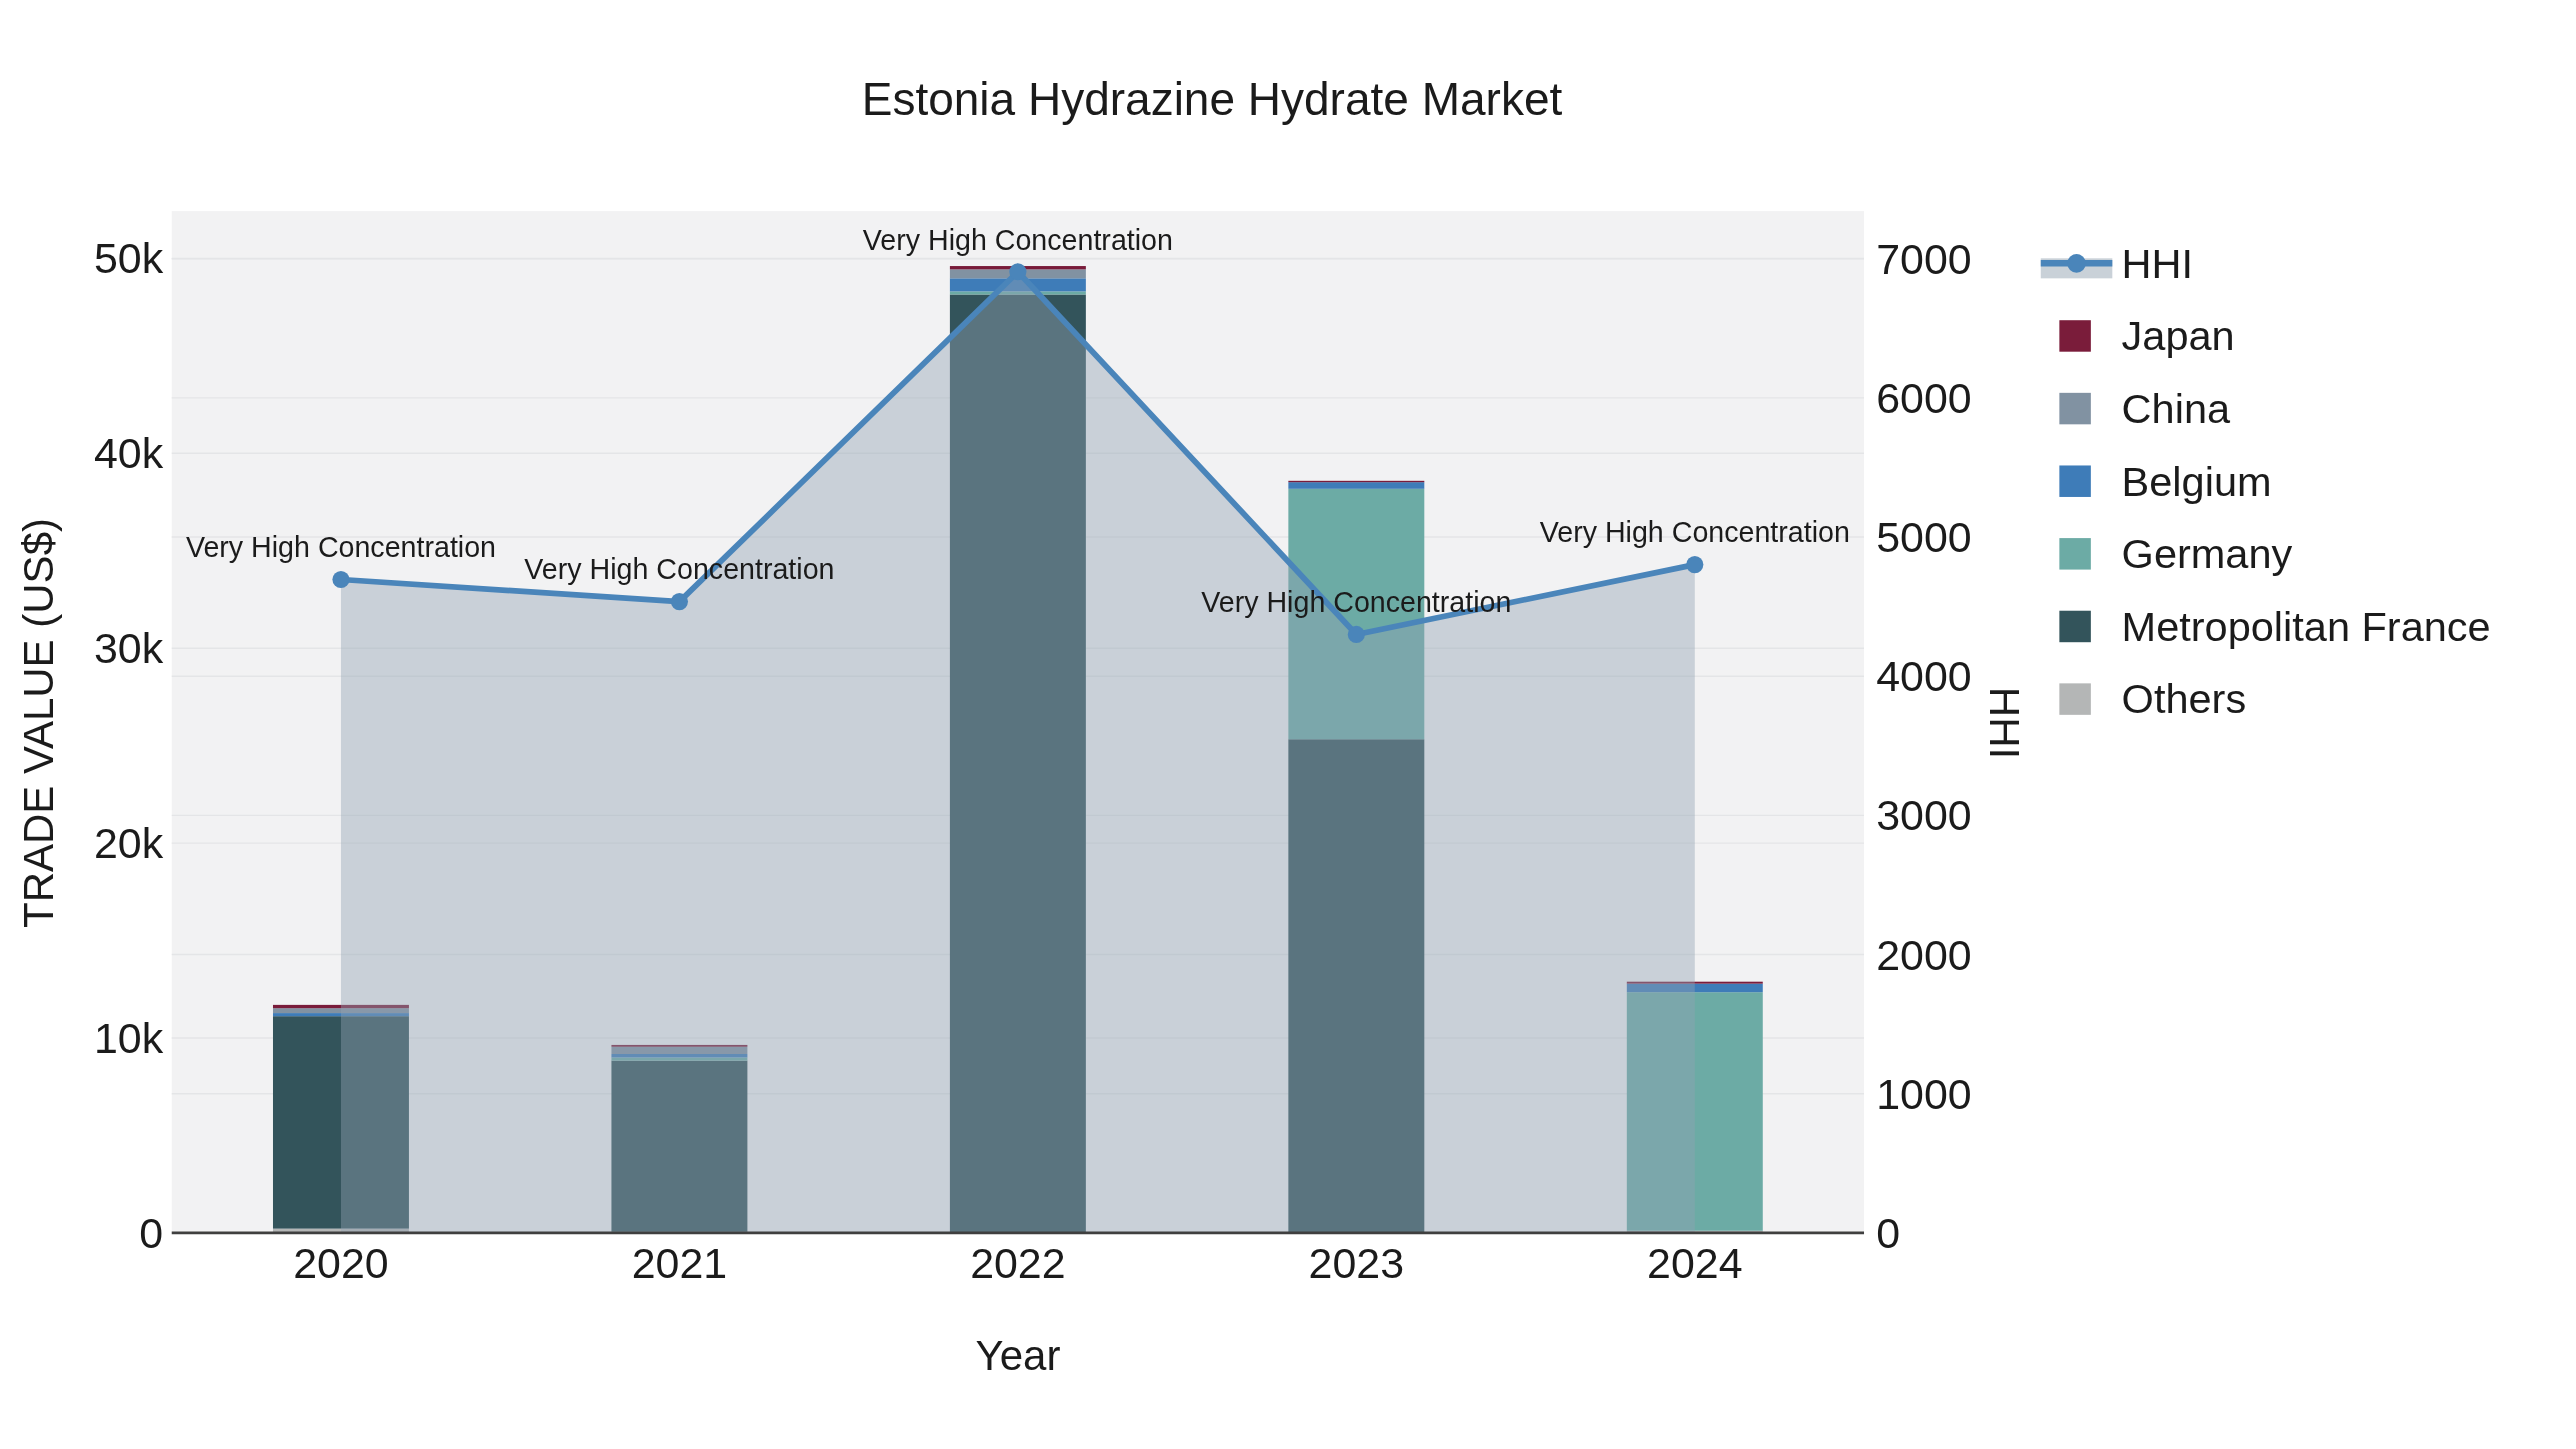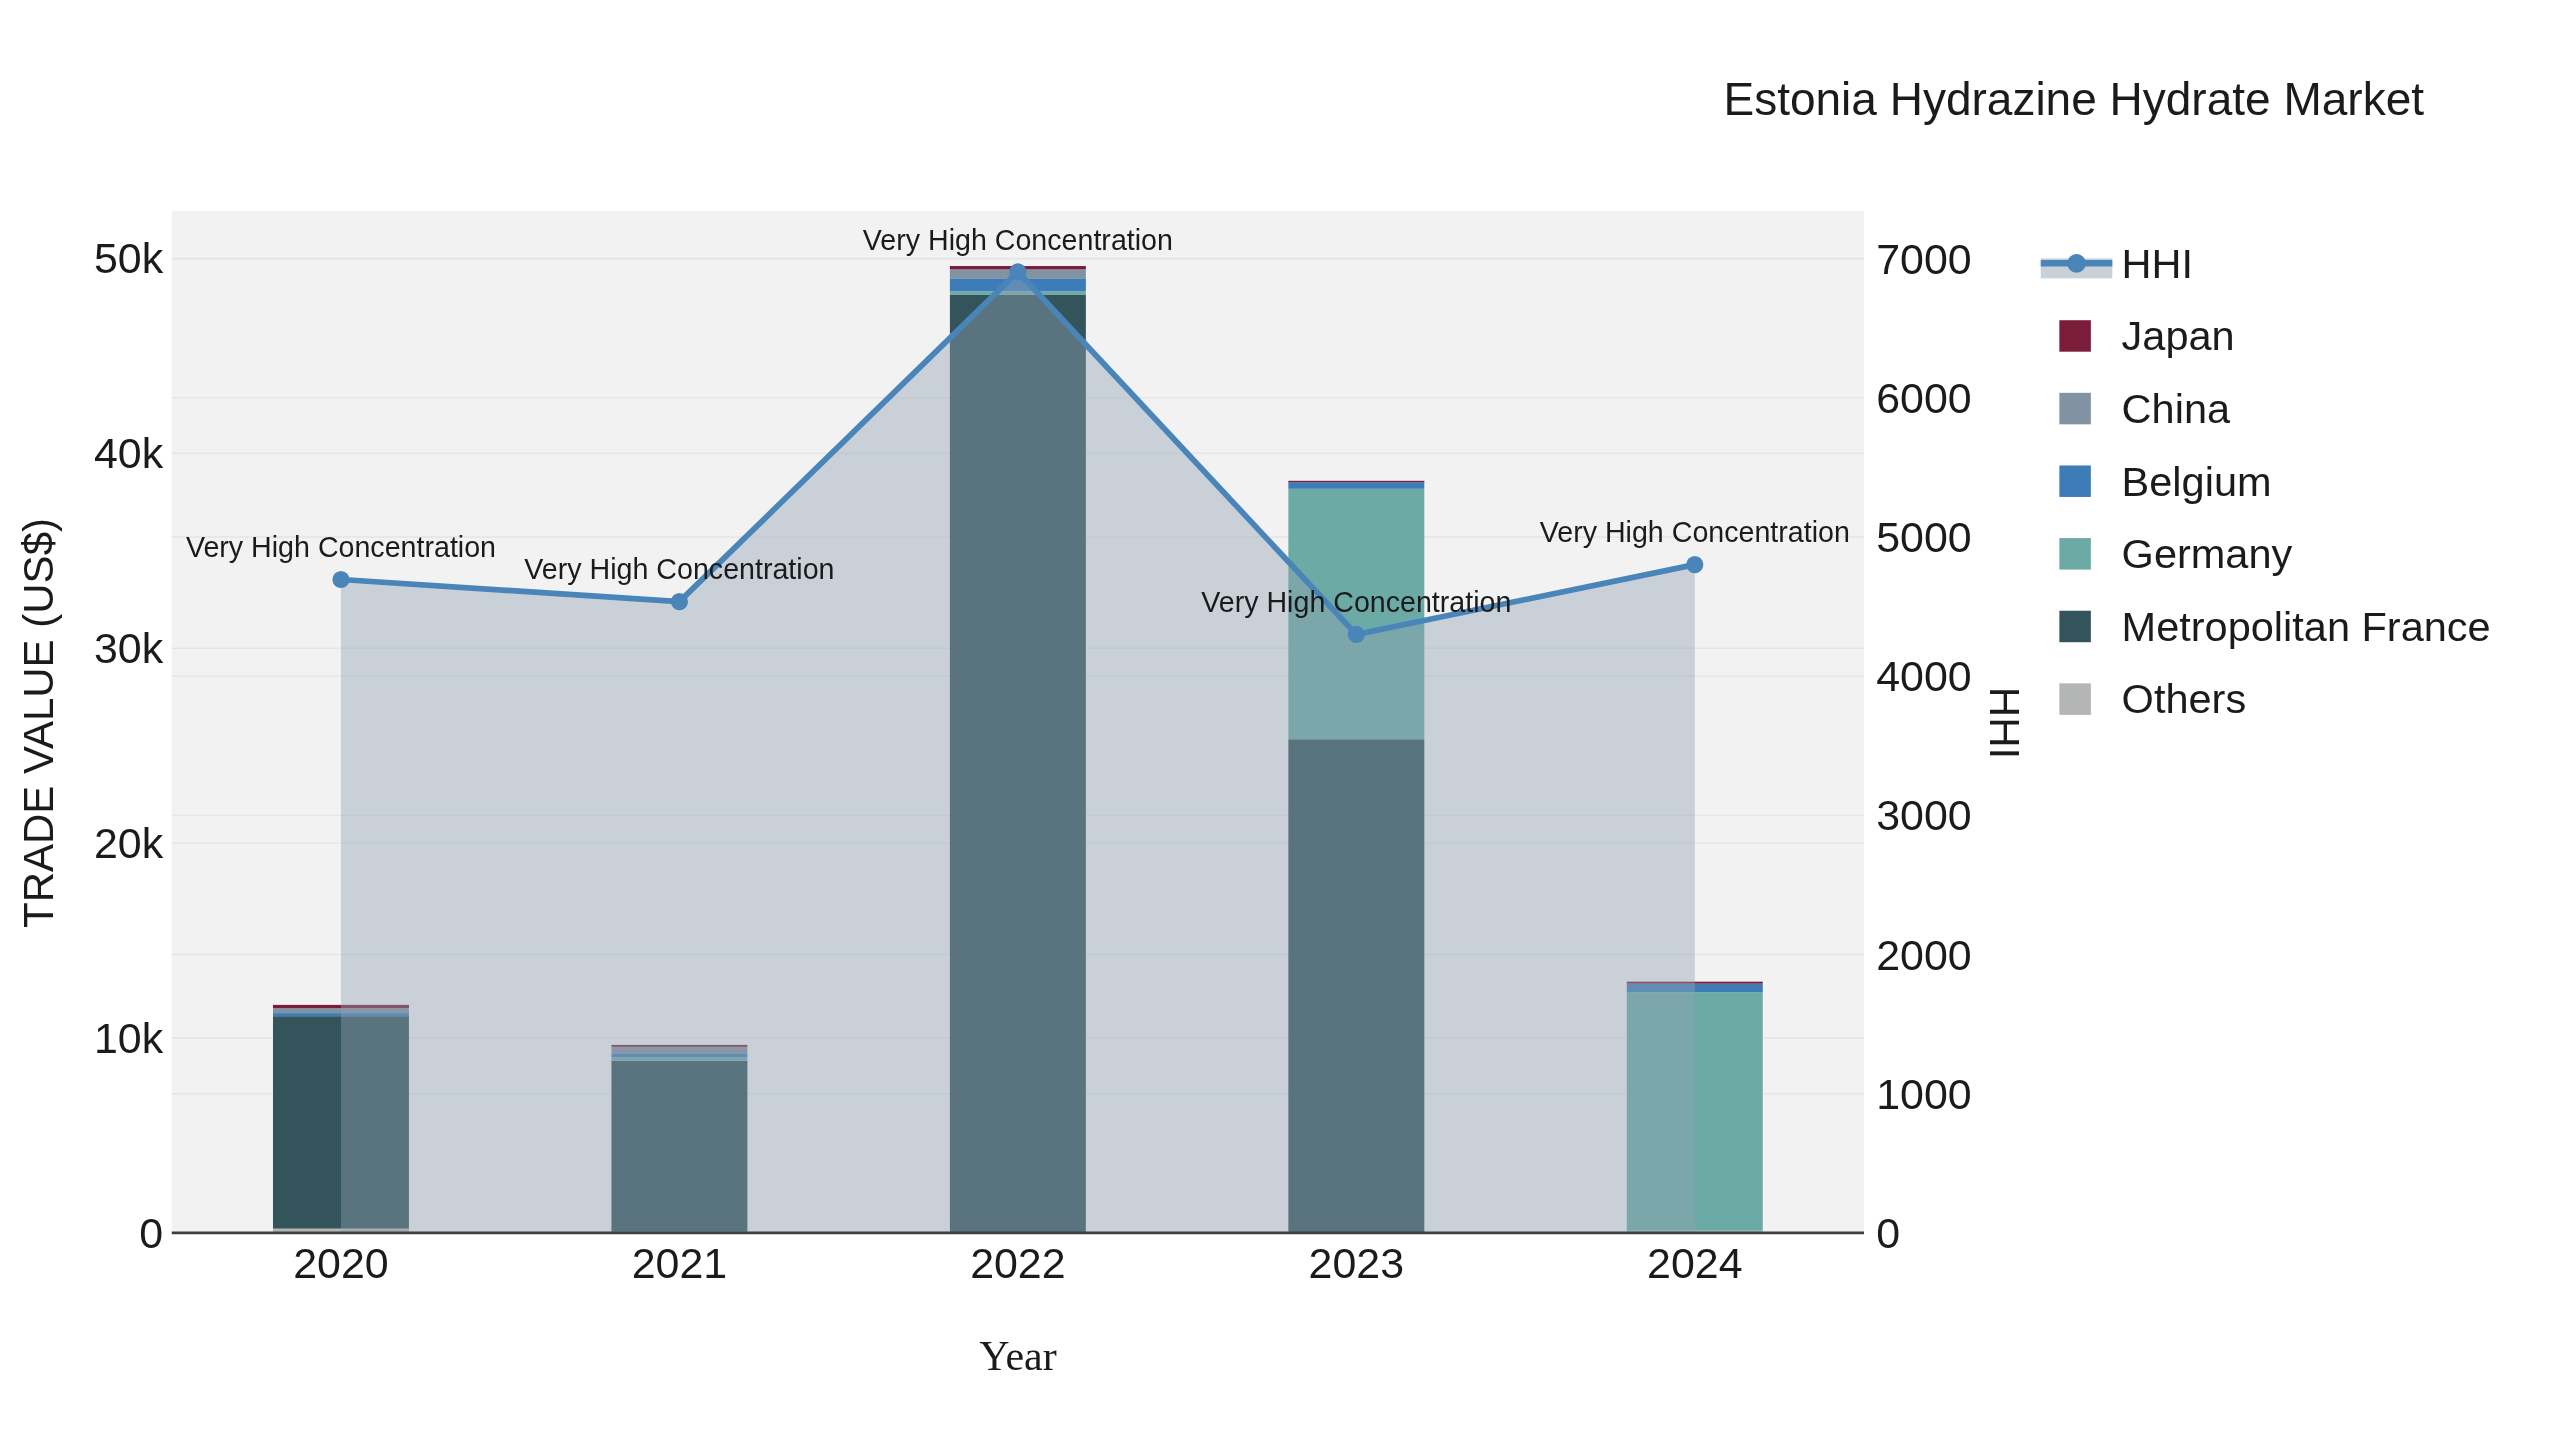--- a/index.html
+++ b/index.html
@@ -1,34 +1,33 @@
 <!DOCTYPE html>
 <html style="font-size:11.4px"><head>
 <meta charset="utf-8">
 <style>
   html,body{margin:0;padding:0;}
   body{
     width:2576px;height:1449px;background:#ffffff;position:relative;
     font-family:"Liberation Sans", sans-serif;color:#1b1b1b;overflow:hidden;
   }
   #chart-svg{position:absolute;left:0;top:0;}
-  .title-block{position:absolute;top:66px;left:0;width:2424px;text-align:right;}
+  .title-block{position:absolute;top:66px;left:0;width:2424px;text-align:center;}
   .title-line{font-size:46px;line-height:66px;white-space:nowrap;}
   .y-title-left{
     position:absolute;top:723px;left:39px;font-size:42px;white-space:nowrap;
     transform:translate(-50%,-50%) rotate(-90deg);
   }
   .y-title-right{
     position:absolute;top:723px;left:2004px;font-size:42px;white-space:nowrap;
     transform:translate(-50%,-50%) rotate(90deg);
   }
   .x-title{
     position:absolute;top:1356px;left:1018px;font-size:42px;white-space:nowrap;
     transform:translate(-50%,-50%);
-    font-family:Liberation Serif, serif;
   }
   svg text{fill:#1b1b1b;}
 </style>
 </head>
 <body>
 
 <svg id="chart-svg" width="2576" height="1449" viewBox="0 0 3600 2025" xmlns="http://www.w3.org/2000/svg">
     <rect x="240" y="295" width="2365" height="1428" fill="#f2f2f3"></rect>
     <line x1="240" x2="2605" y1="1450.6368491321762" y2="1450.6368491321762" stroke="#e4e5e7" stroke-width="2"></line>
     <line x1="240" x2="2605" y1="1178.2736982643523" y2="1178.2736982643523" stroke="#e4e5e7" stroke-width="2"></line>

